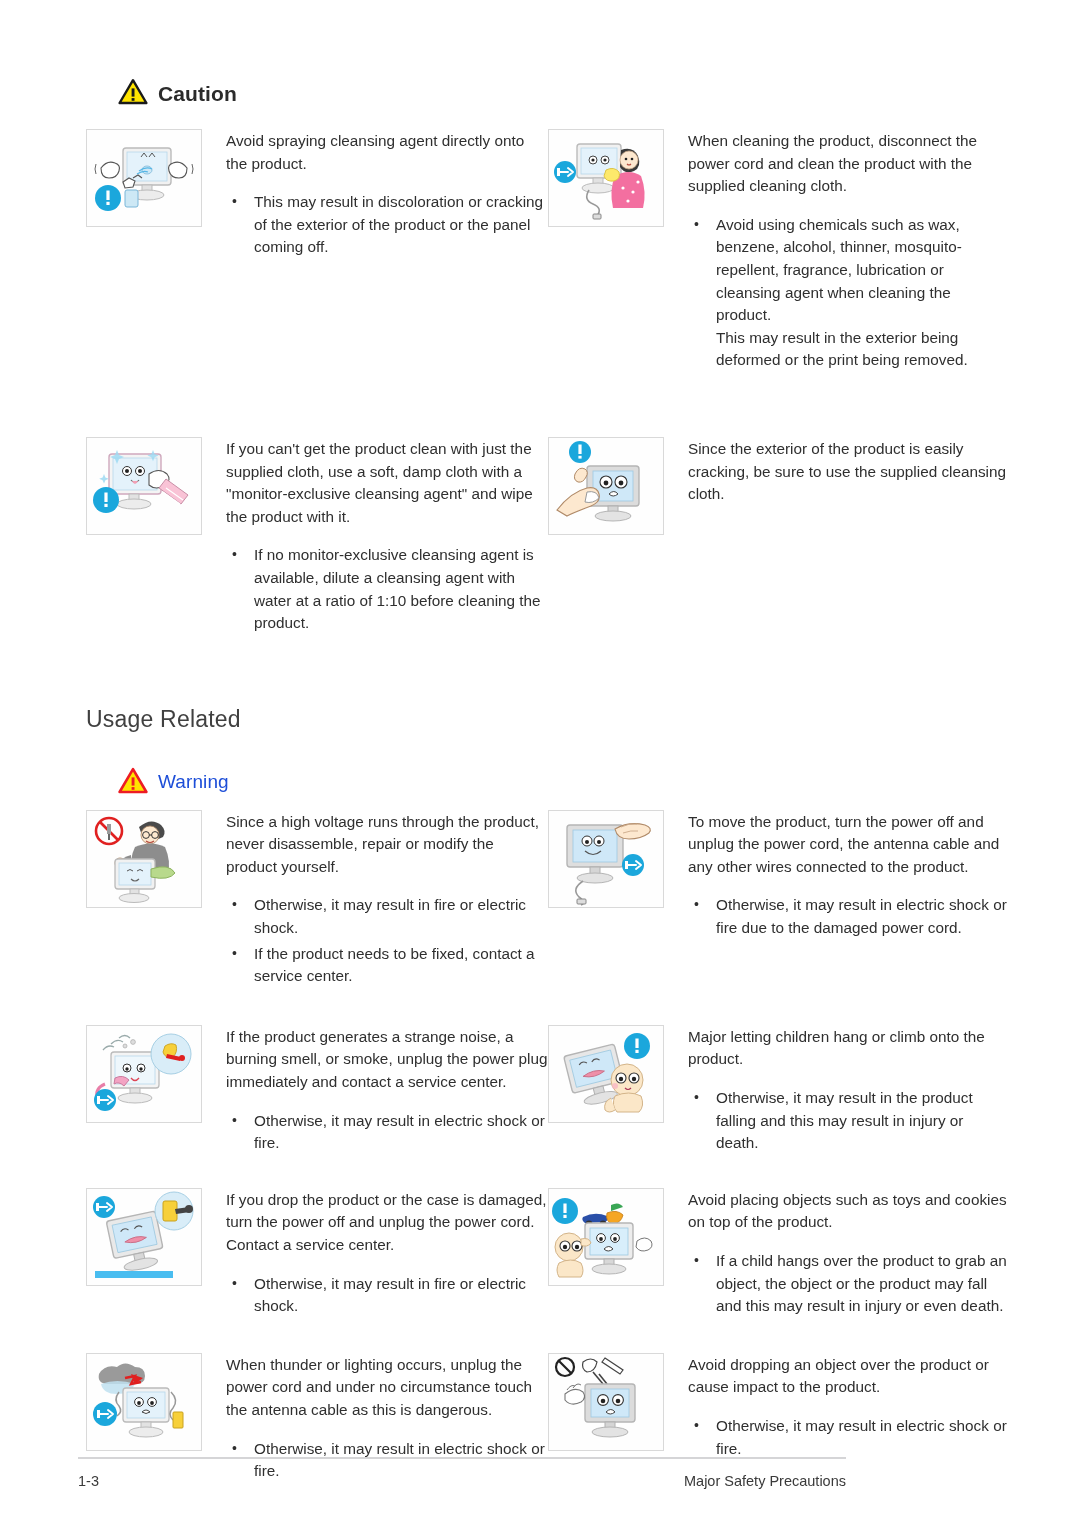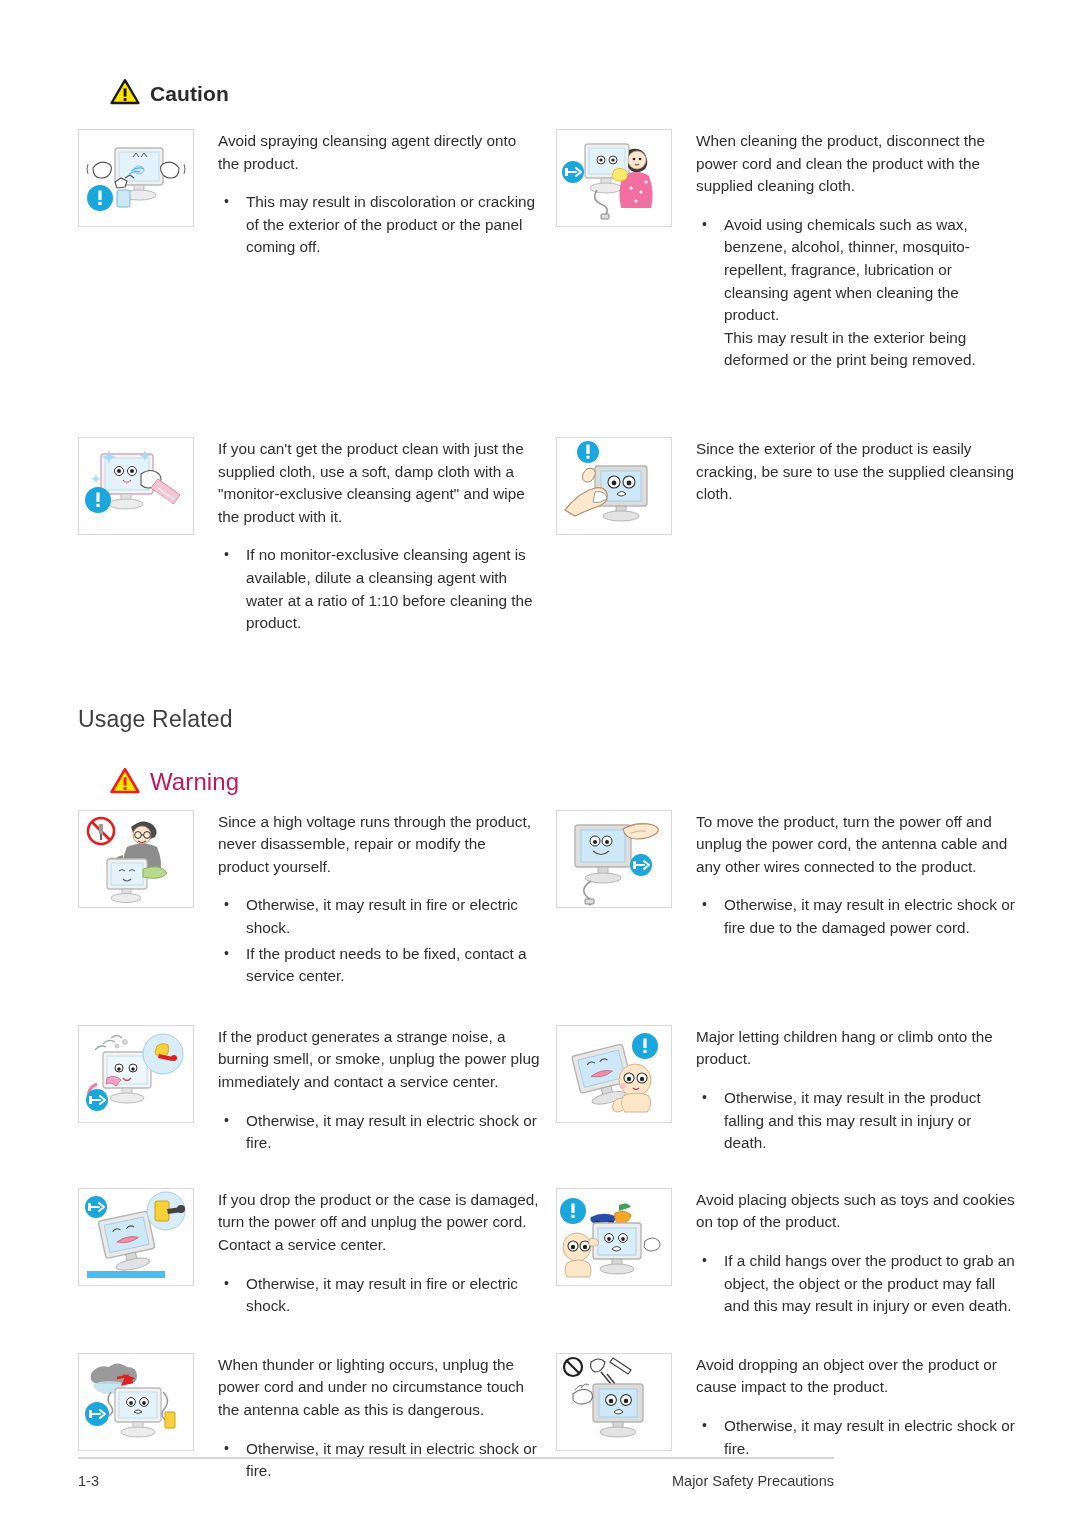--- a/index.html
+++ b/index.html
@@ -13,56 +13,57 @@
     font-family: "Liberation Sans", sans-serif;
     color: #231f20;
     position: relative;
     overflow: hidden;
   }
   .page {
     position: relative;
     width: 912px;
     height: 1527px;
     box-sizing: border-box;
+    padding-left: 8px;
   }
 
   
   .alert-head {
     display: flex;
     align-items: center;
     gap: 10px;
     padding-left: 110px;
   }
   .alert-head .tri { flex: 0 0 auto; }
   .alert-head .alert-label {
     font-size: 21px;
     font-weight: bold;
     color: #2b2b2b;
     letter-spacing: 0.1px;
   }
   .alert-head.warning .alert-label {
     font-weight: normal;
-    font-size: 24px;
-    color: #be185d;
+    font-size: 19px;
+    color: #1d4ed8;
   }
 
   .section-title {
     font-size: 23px;
     font-weight: normal;
     color: #404040;
     padding-left: 78px;
     letter-spacing: 0.2px;
     margin-top: 16px;
   }
 
   
   .grid {
     display: grid;
     grid-template-columns: 462px 462px;
-    column-gap: 16px;
+    column-gap: 0px;
     padding-left: 78px;
   }
   .cell {
     display: flex;
     align-items: flex-start;
     box-sizing: border-box;
   }
   .thumb {
     flex: 0 0 auto;
     width: 114px;
@@ -100,21 +101,21 @@
     top: -1px;
     font-size: 14px;
     color: #2f2f2f;
   }
   .bullets li .cont { display: block; padding-left: 0; }
 
   
   .footer {
     position: absolute;
     left: 78px;
-    right: 78px;
+    right: 66px;
     bottom: 38px;
   }
   .footer .rule {
     height: 2px;
     background: #d5d5d7;
     margin-bottom: 14px;
   }
   .footer .row {
     display: flex;
     justify-content: space-between;

